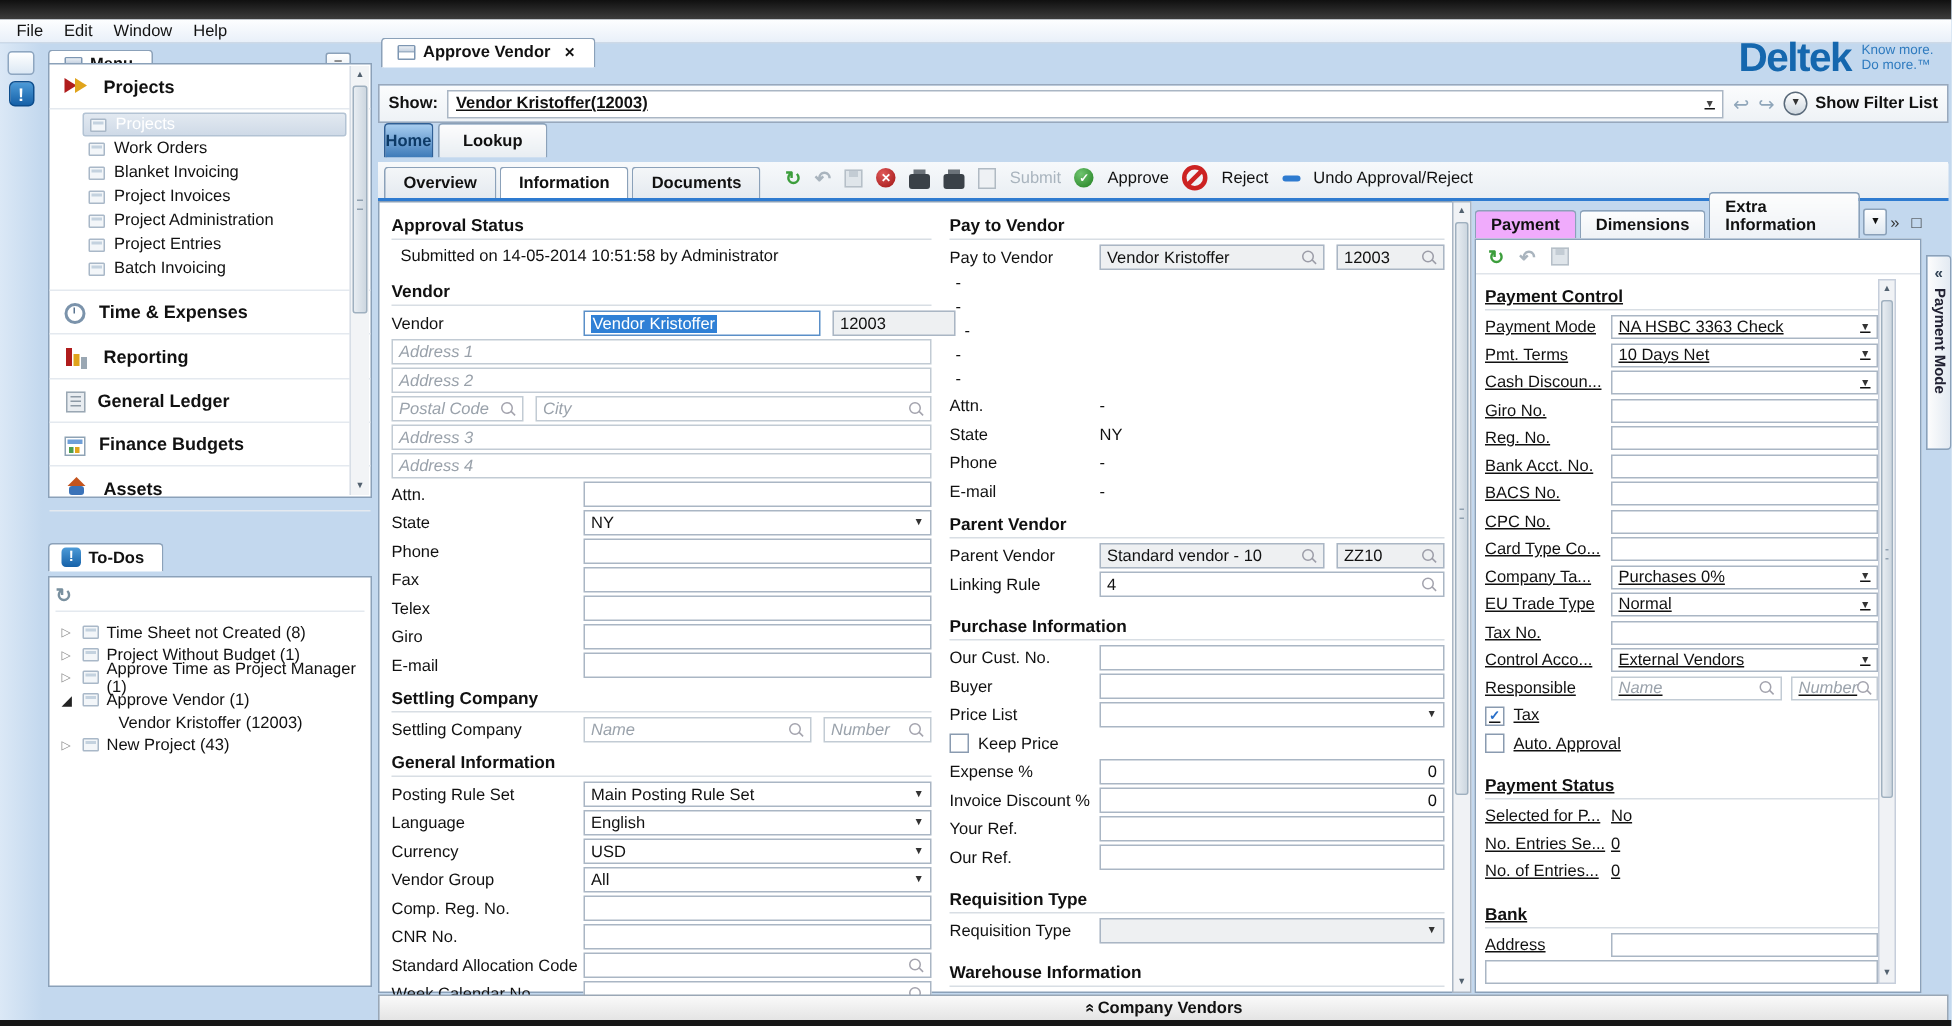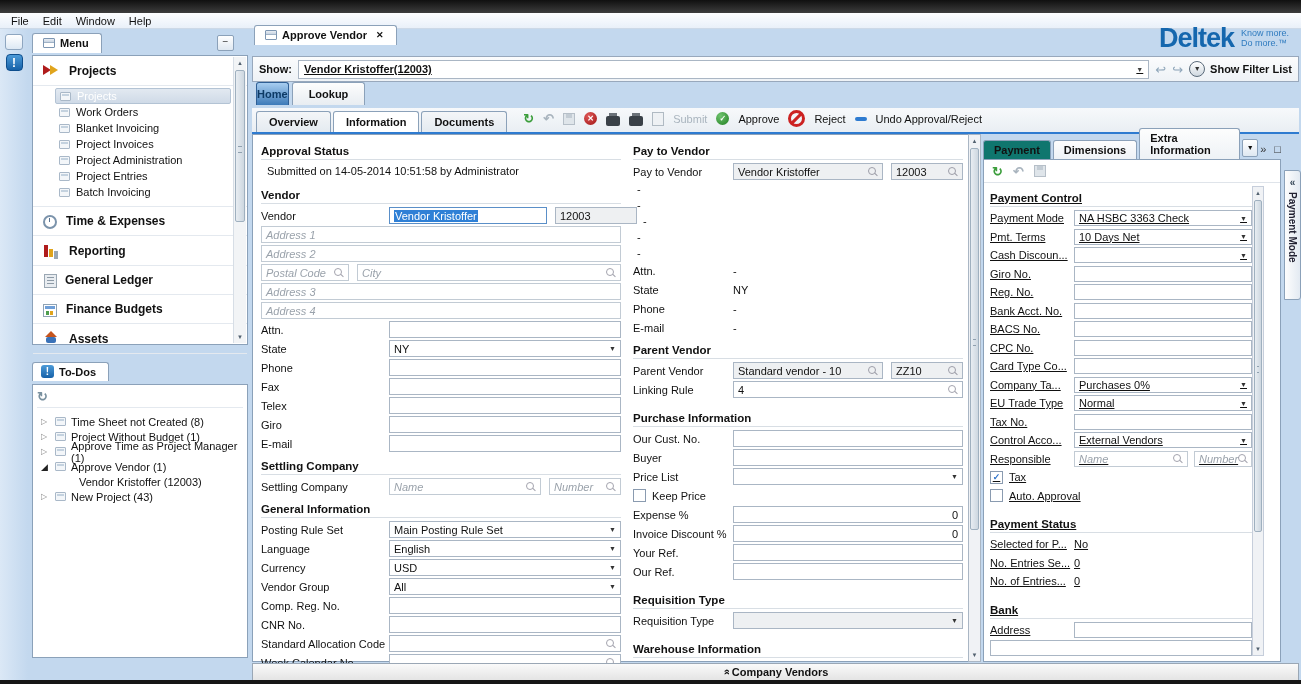--- a/index.html
+++ b/index.html
@@ -13,21 +13,21 @@
   .dockico{width:18px;height:16px;margin:5px auto 4px auto;border:1px solid #8ea6c0;border-radius:3px;background:linear-gradient(#fff,#dce8f4);box-sizing:border-box;}
   .todobadge{width:17px;height:17px;margin:2px auto;border-radius:4px;background:linear-gradient(#4d9bd8,#1661a8);color:#fff;font-weight:bold;text-align:center;line-height:17px;font-size:12px;border:1px solid #0d4d8c;box-sizing:border-box;}
   
   .tab{display:inline-flex;align-items:center;gap:5px;padding:3px 12px 4px 10px;background:linear-gradient(#fdfdfd,#eef2f6);border:1px solid #8ba1b9;border-bottom:none;border-radius:3px 3px 0 0;font-weight:bold;}
   .tab.active{background:#fff;}
   .winico{width:12px;height:10px;border:1px solid #7d96b2;background:#fff;box-sizing:border-box;border-radius:1px;}
   .winico::before{content:"";display:block;height:3px;background:linear-gradient(#e8edf3,#c8d4e2);border-bottom:1px solid #9fb2c6;}
   
   .sidebar-tabrow{position:absolute;left:32px;top:33px;width:216px;height:23px;}
   .minbtn{position:absolute;right:14px;top:2px;width:15px;height:14px;border:1px solid #8ba1b9;background:linear-gradient(#fff,#dfe8f1);border-radius:2px;text-align:center;line-height:11px;font-size:10px;color:#333;}
-  .navpanel{position:absolute;left:32px;top:55px;width:216px;height:290px;background:#fff;border:1px solid #8ba1b9;box-sizing:border-box;}
+  .navpanel{position:absolute;left:32px;top:42px;width:216px;height:290px;background:#fff;border:1px solid #8ba1b9;box-sizing:border-box;}
   .navscroll{position:absolute;right:1px;top:1px;width:12px;height:286px;background:#f2f4f6;border-left:1px solid #d7dee6;}
   .navsec{display:flex;align-items:center;gap:9px;padding:7px 6px 7px 10px;border-bottom:1px solid #e4e9ef;font-weight:bold;font-size:12px;}
   .navitems{padding:2px 0 6px 0;border-bottom:1px solid #e4e9ef;}
   .navitem{display:flex;align-items:center;gap:6px;padding:1px 4px 1px 26px;height:14px;}
   .navitem.sel{background:linear-gradient(#e2e9f1,#cfdae7);border:1px solid #b3c3d4;border-radius:2px;margin:0 16px 0 22px;padding-left:4px;}
   .itmico{width:11px;height:9px;border:1px solid #a9b8c8;background:#f3f6f9;box-sizing:border-box;flex:none;border-radius:1px;}
   .itmico::before{content:"";display:block;margin:1px;height:2px;background:#c4d2df;}
   
   .ico16{width:17px;height:15px;position:relative;flex:none;}
   .ico-projects::before{content:"";position:absolute;left:0;top:2px;border-left:8px solid #b01c1c;border-top:5px solid transparent;border-bottom:5px solid transparent;}
@@ -110,21 +110,21 @@
   .mag{width:10px;height:10px;position:relative;flex:none;opacity:.6;}
   .mag::before{content:"";position:absolute;left:0;top:0;width:6px;height:6px;border:1px solid #667;border-radius:50%;}
   .mag::after{content:"";position:absolute;left:6px;top:7px;width:4px;height:1px;background:#667;transform:rotate(45deg);}
   .cb{width:11px;height:11px;border:1px solid #8a9bb0;background:#fff;flex:none;margin-right:6px;text-align:center;line-height:10px;font-size:9px;color:#2b70c9;font-weight:bold;}
   .ro{font-size:11px;}
   .dashrow{height:14px;display:flex;align-items:center;margin:2px 0 2px 4px;}
   
   .rpanel{position:absolute;left:983px;top:136px;width:298px;height:526px;}
   .rtabs{display:flex;align-items:flex-end;gap:2px;height:23px;}
   .rtab{padding:3px 10px;background:linear-gradient(#fdfdfd,#eef2f6);border:1px solid #8ba1b9;border-bottom:none;border-radius:3px 3px 0 0;font-weight:bold;}
-  .rtab.active{background:#0f766e;}
+  .rtab.active{background:#f0abfc;}
   .rtabdd{width:16px;height:16px;border:1px solid #8ba1b9;background:linear-gradient(#fff,#dfe8f1);border-radius:2px;text-align:center;line-height:15px;font-size:7px;margin-bottom:2px;}
   .rtop-icons{margin-left:auto;display:flex;gap:8px;align-items:center;margin-bottom:4px;color:#333;}
   .rbody{position:absolute;left:0;top:23px;width:298px;height:503px;background:#fff;border:1px solid #8ba1b9;box-sizing:border-box;}
   .rtools{height:22px;border-bottom:1px solid #dfe4ea;display:flex;align-items:center;gap:10px;padding-left:8px;}
   .rcontent{position:absolute;left:6px;top:26px;width:262px;text-decoration:underline;}
   .rcontent .lbl{width:84px;}
   .rcontent .frow{margin:2.5px 0;height:16px;}
   .rcontent .fld{height:14px;}
   .rscroll{position:absolute;right:16px;top:26px;width:12px;height:470px;background:#f0f2f5;border:1px solid #c6cedb;box-sizing:border-box;}
   .sidetab{position:absolute;left:1284px;top:170px;width:17px;height:130px;background:linear-gradient(90deg,#fdfdfd,#e3eaf2);border:1px solid #8ba1b9;border-radius:0 3px 3px 0;display:flex;flex-direction:column;align-items:center;padding-top:6px;box-sizing:border-box;}

